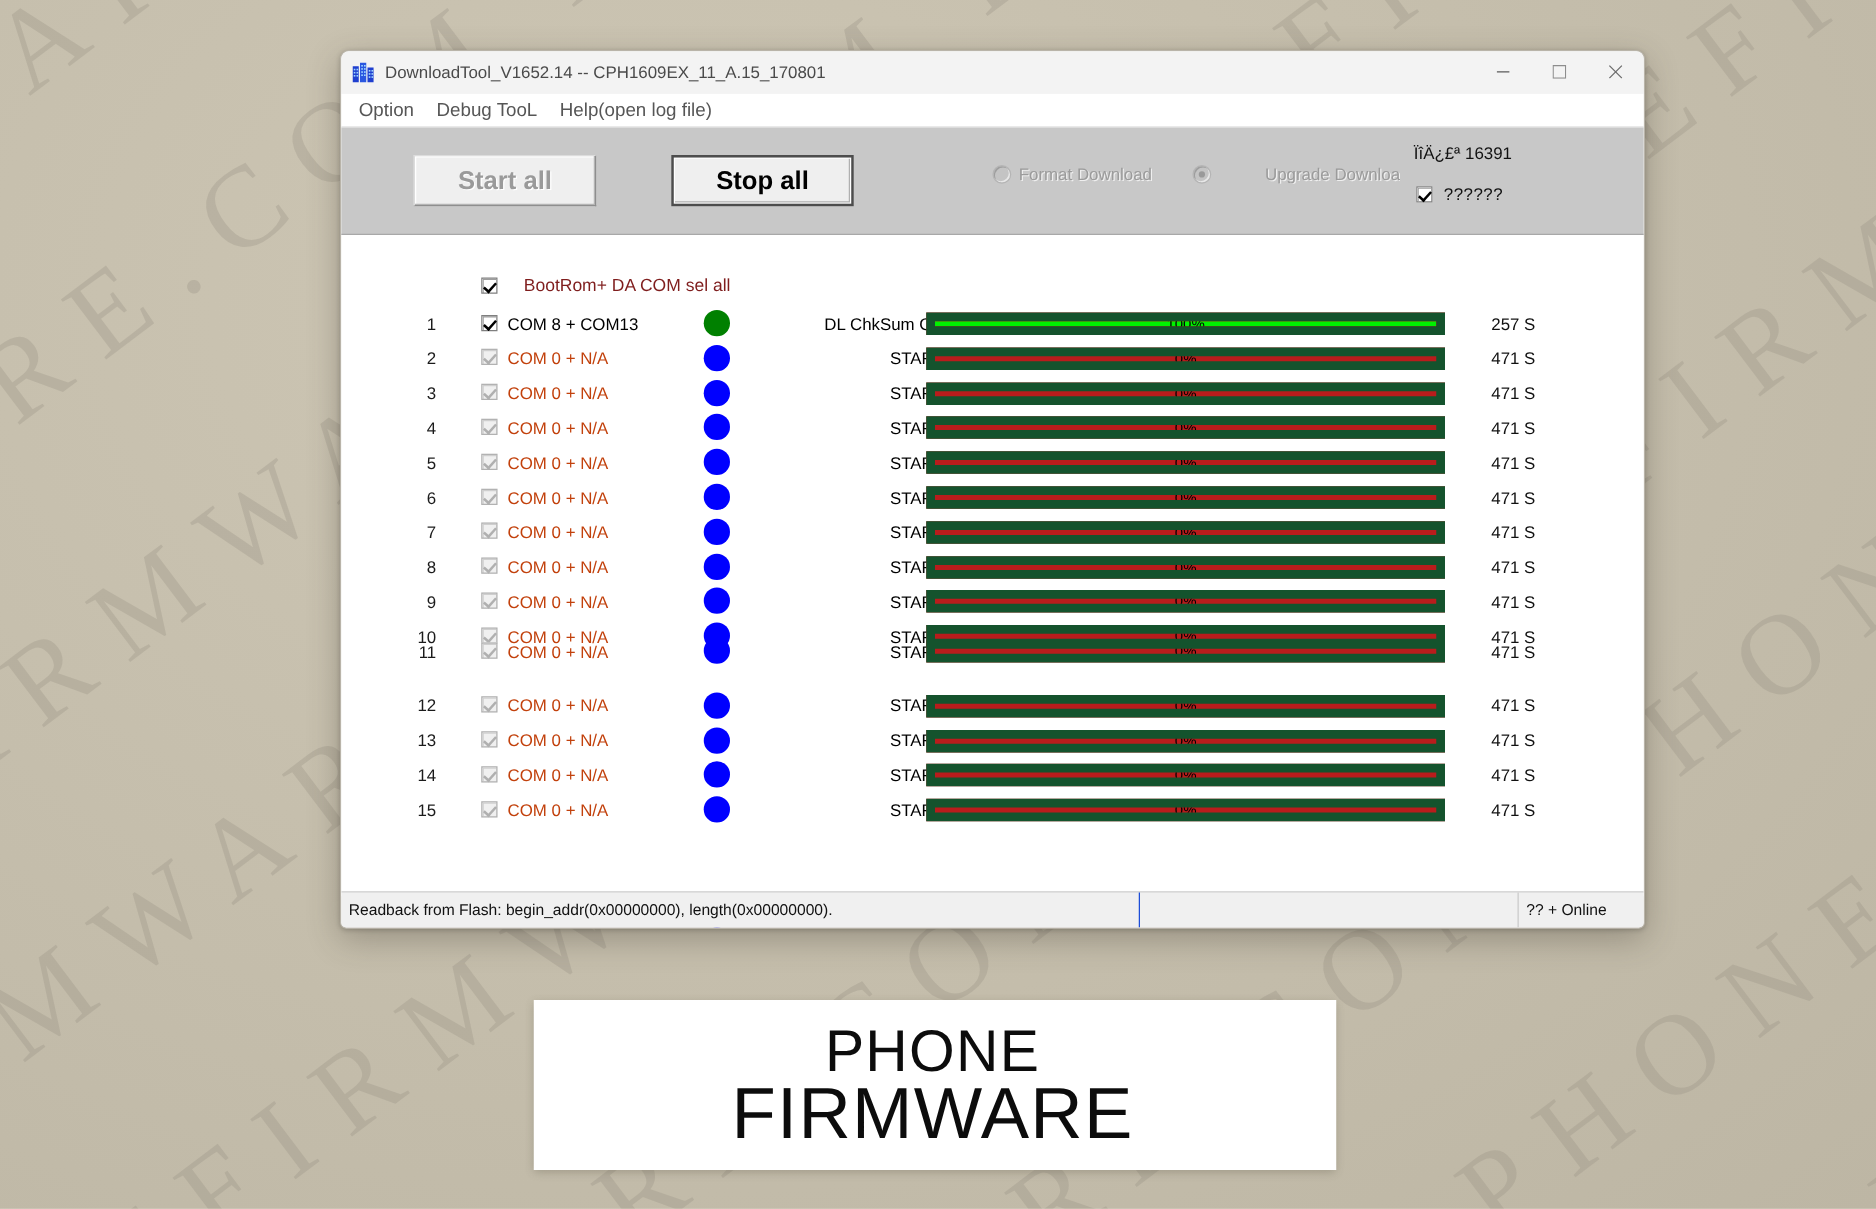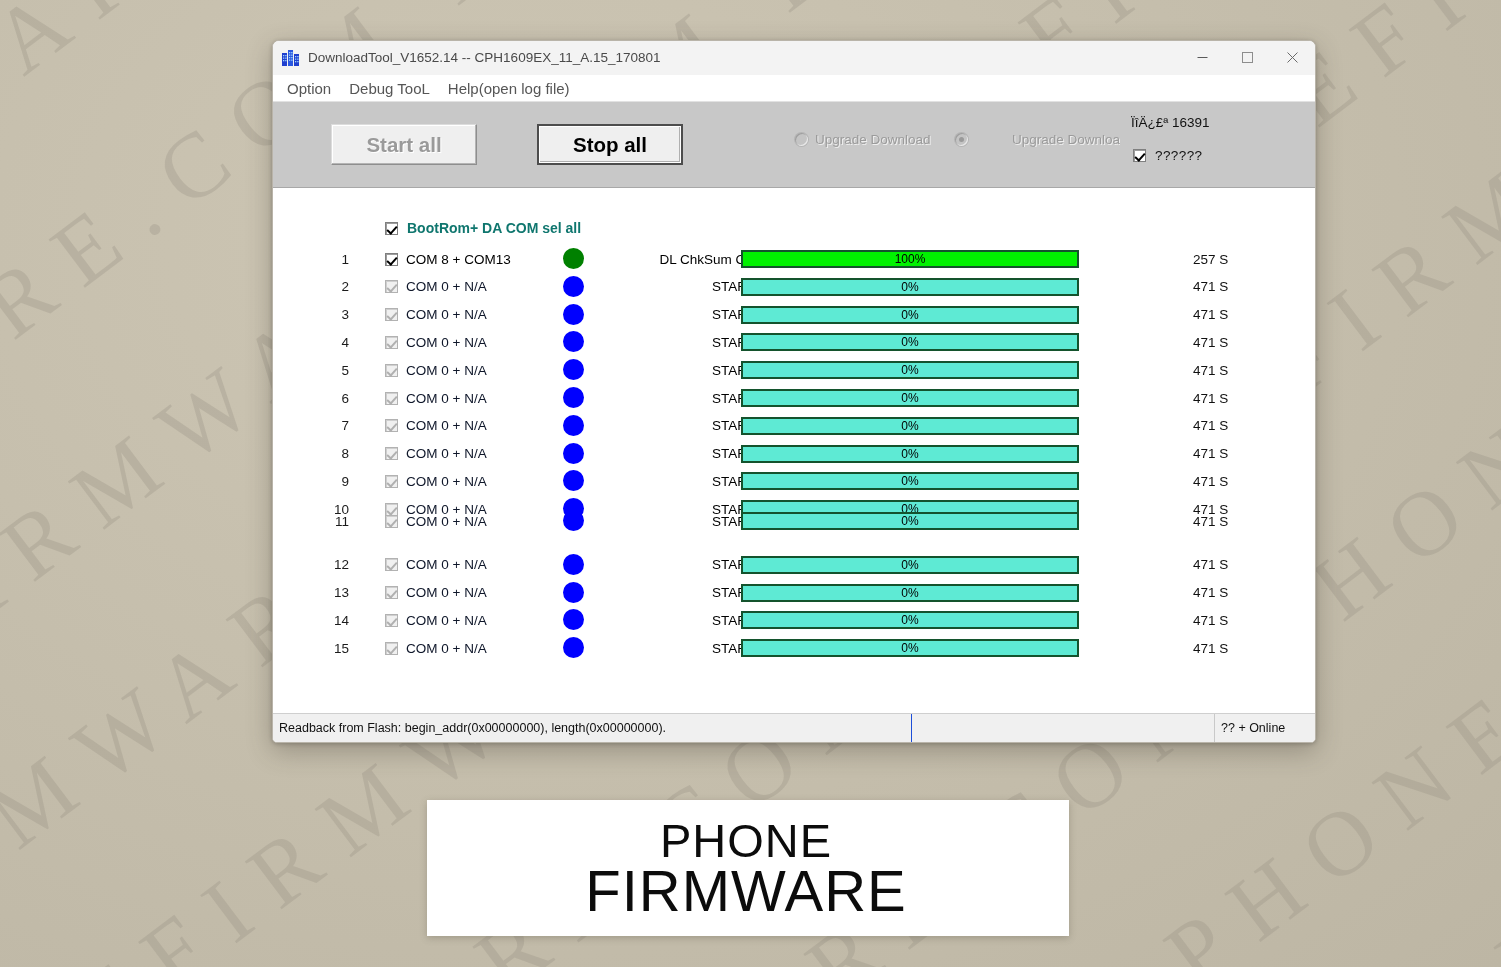--- a/index.html
+++ b/index.html
@@ -245,23 +245,24 @@
   #sel-all-row {
     position: absolute;
     left: 112px;
     top: 32px;
     display: flex;
     align-items: center;
     gap: 9px;
   }
   #sel-all-row .label {
     font-size: 14px;
-    font-weight: bold;
-    color: #0f766e;
-    font-family: "Liberation Sans", sans-serif;
+    font-weight: normal;
+    color: #7f1d1d;
+    font-family: "Liberation Sans", sans-serif;
+    margin-left: 12px;
   }
 
   .port-row {
     position: absolute;
     left: 0; right: 0;
     height: 22px;
     display: flex;
     align-items: center;
   }
   .col-idx {
@@ -269,30 +270,29 @@
     left: 52px;
     width: 24px;
     text-align: right;
     font-size: 13.5px;
     color: #1b1b1b;
   }
   .col-chk {
     position: absolute;
     left: 112px;
     display: flex;
-    align-items: center;
     gap: 8px;
   }
   .col-chk .com-label {
     font-size: 13.5px;
     color: #000;
     white-space: nowrap;
     font-family: "Liberation Sans", sans-serif;
   }
-  .col-chk .com-label.dim { color: #0f172a; }
+  .col-chk .com-label.dim { color: #c2410c; }
 
   .col-led {
     position: absolute;
     left: 290px;
     width: 22px; height: 22px;
   }
   .led {
     width: 21px; height: 21px;
     border-radius: 50%;
   }
@@ -301,24 +301,24 @@
     left: 366px;
     width: 116px;
     text-align: right;
     font-size: 13.5px;
     color: #000;
     white-space: nowrap;
   }
   .col-bar {
     position: absolute;
     left: 468px;
-    width: 338px;
+    width: 415px;
     height: 18px;
-    background: #5eead4;
-    border: 2px solid #14532d;
+    background: #b91c1c;
+    border: 7px solid #14532d;
     box-sizing: border-box;
     overflow: hidden;
   }
   .bar-fill {
     position: absolute;
     left: 0; top: 0; bottom: 0;
     background: #00f200;
   }
   .bar-text {
     position: absolute;
@@ -486,21 +486,21 @@
     <div class="menu-item">Debug TooL</div>
     <div class="menu-item">Help(open log file)</div>
   </div>
 
   <div id="toolbar">
     <div class="big-btn" id="btn-stop-all">Stop all</div>
     <div class="big-btn" id="btn-start-all">Start all</div>
 
     <div class="radio-group" id="radio-format">
       <span class="radio-mark"></span>
-      <span class="radio-label">Upgrade Download</span>
+      <span class="radio-label">Format Download</span>
     </div>
     <div class="radio-group" id="radio-upgrade">
       <span class="radio-mark sel"></span>
       <span class="radio-label">Upgrade Downloa</span>
     </div>
 
     <div id="counter-text">ÏîÄ¿£ª 16391</div>
     <div id="chk-unknown">
       <span class="wcheck on"></span>
       <span class="label">??????</span>

